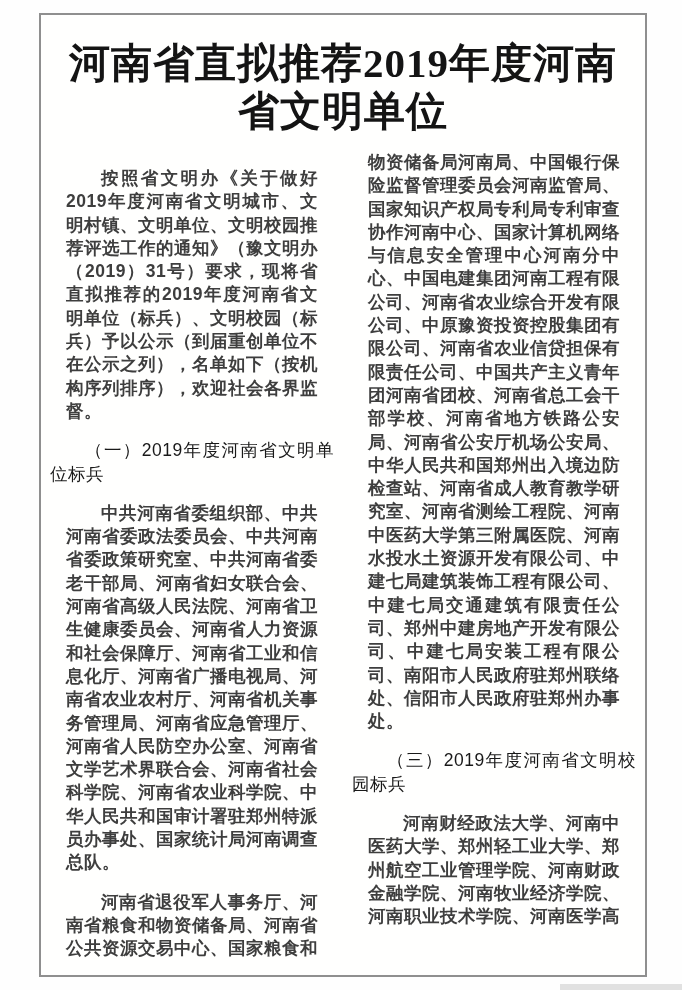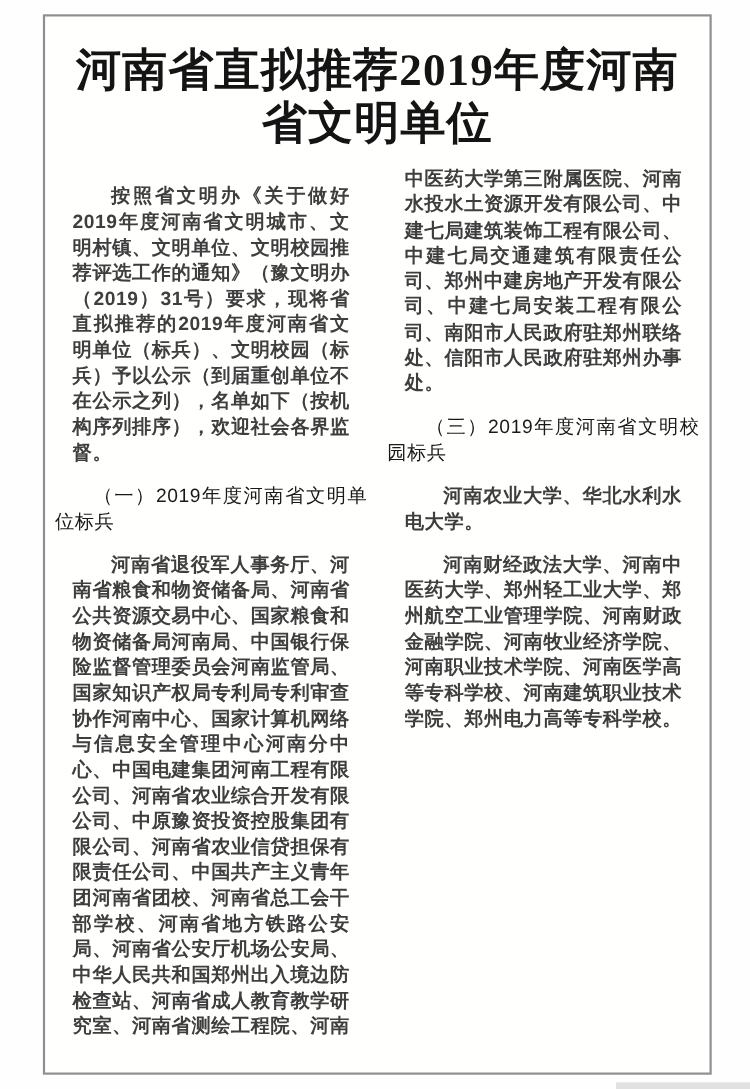--- a/index.html
+++ b/index.html
@@ -81,25 +81,25 @@
 
     <h1 class="title">
       <span class="tline">河南省直拟推荐2019年度河南省文明单位</span>
     </h1>
 
     <div class="columns">
 
       <p class="para">按照省文明办《关于做好2019年度河南省文明城市、文明村镇、文明单位、文明校园推荐评选工作的通知》（豫文明办（2019）31号）要求，现将省直拟推荐的2019年度河南省文明单位（标兵）、文明校园（标兵）予以公示（到届重创单位不在公示之列），名单如下（按机构序列排序），欢迎社会各界监督。</p>
 
       <h2 class="heading">（一）2019年度河南省文明单位标兵</h2>
+      <p class="para">中共河南省委组织部、中共河南省委政法委员会、中共河南省委政策研究室、中共河南省委老干部局、河南省妇女联合会、河南省高级人民法院、河南省卫生健康委员会、河南省人力资源和社会保障厅、河南省工业和信息化厅、河南省广播电视局、河南省农业农村厅、河南省机关事务管理局、河南省应急管理厅、河南省人民防空办公室、河南省文学艺术界联合会、河南省社会科学院、河南省农业科学院、中华人民共和国审计署驻郑州特派员办事处、国家统计局河南调查总队。</p>
 
       <p class="para">河南省退役军人事务厅、河南省粮食和物资储备局、河南省公共资源交易中心、国家粮食和物资储备局河南局、中国银行保险监督管理委员会河南监管局、国家知识产权局专利局专利审查协作河南中心、国家计算机网络与信息安全管理中心河南分中心、中国电建集团河南工程有限公司、河南省农业综合开发有限公司、中原豫资投资控股集团有限公司、河南省农业信贷担保有限责任公司、中国共产主义青年团河南省团校、河南省总工会干部学校、河南省地方铁路公安局、河南省公安厅机场公安局、中华人民共和国郑州出入境边防检查站、河南省成人教育教学研究室、河南省测绘工程院、河南中医药大学第三附属医院、河南水投水土资源开发有限公司、中建七局建筑装饰工程有限公司、中建七局交通建筑有限责任公司、郑州中建房地产开发有限公司、中建七局安装工程有限公司、南阳市人民政府驻郑州联络处、信阳市人民政府驻郑州办事处。</p>
 
       <h2 class="heading">（三）2019年度河南省文明校园标兵</h2>
-      <p class="para">河南农业大学、华北水利水电大学。</p>
 
       <p class="para">河南财经政法大学、河南中医药大学、郑州轻工业大学、郑州航空工业管理学院、河南财政金融学院、河南牧业经济学院、河南职业技术学院、河南医学高等专科学校、河南建筑职业技术学院、郑州电力高等专科学校。</p>
 
     </div>
   </div>
 
   <div class="page-edge"></div>
 </div>
 
 </body></html>

